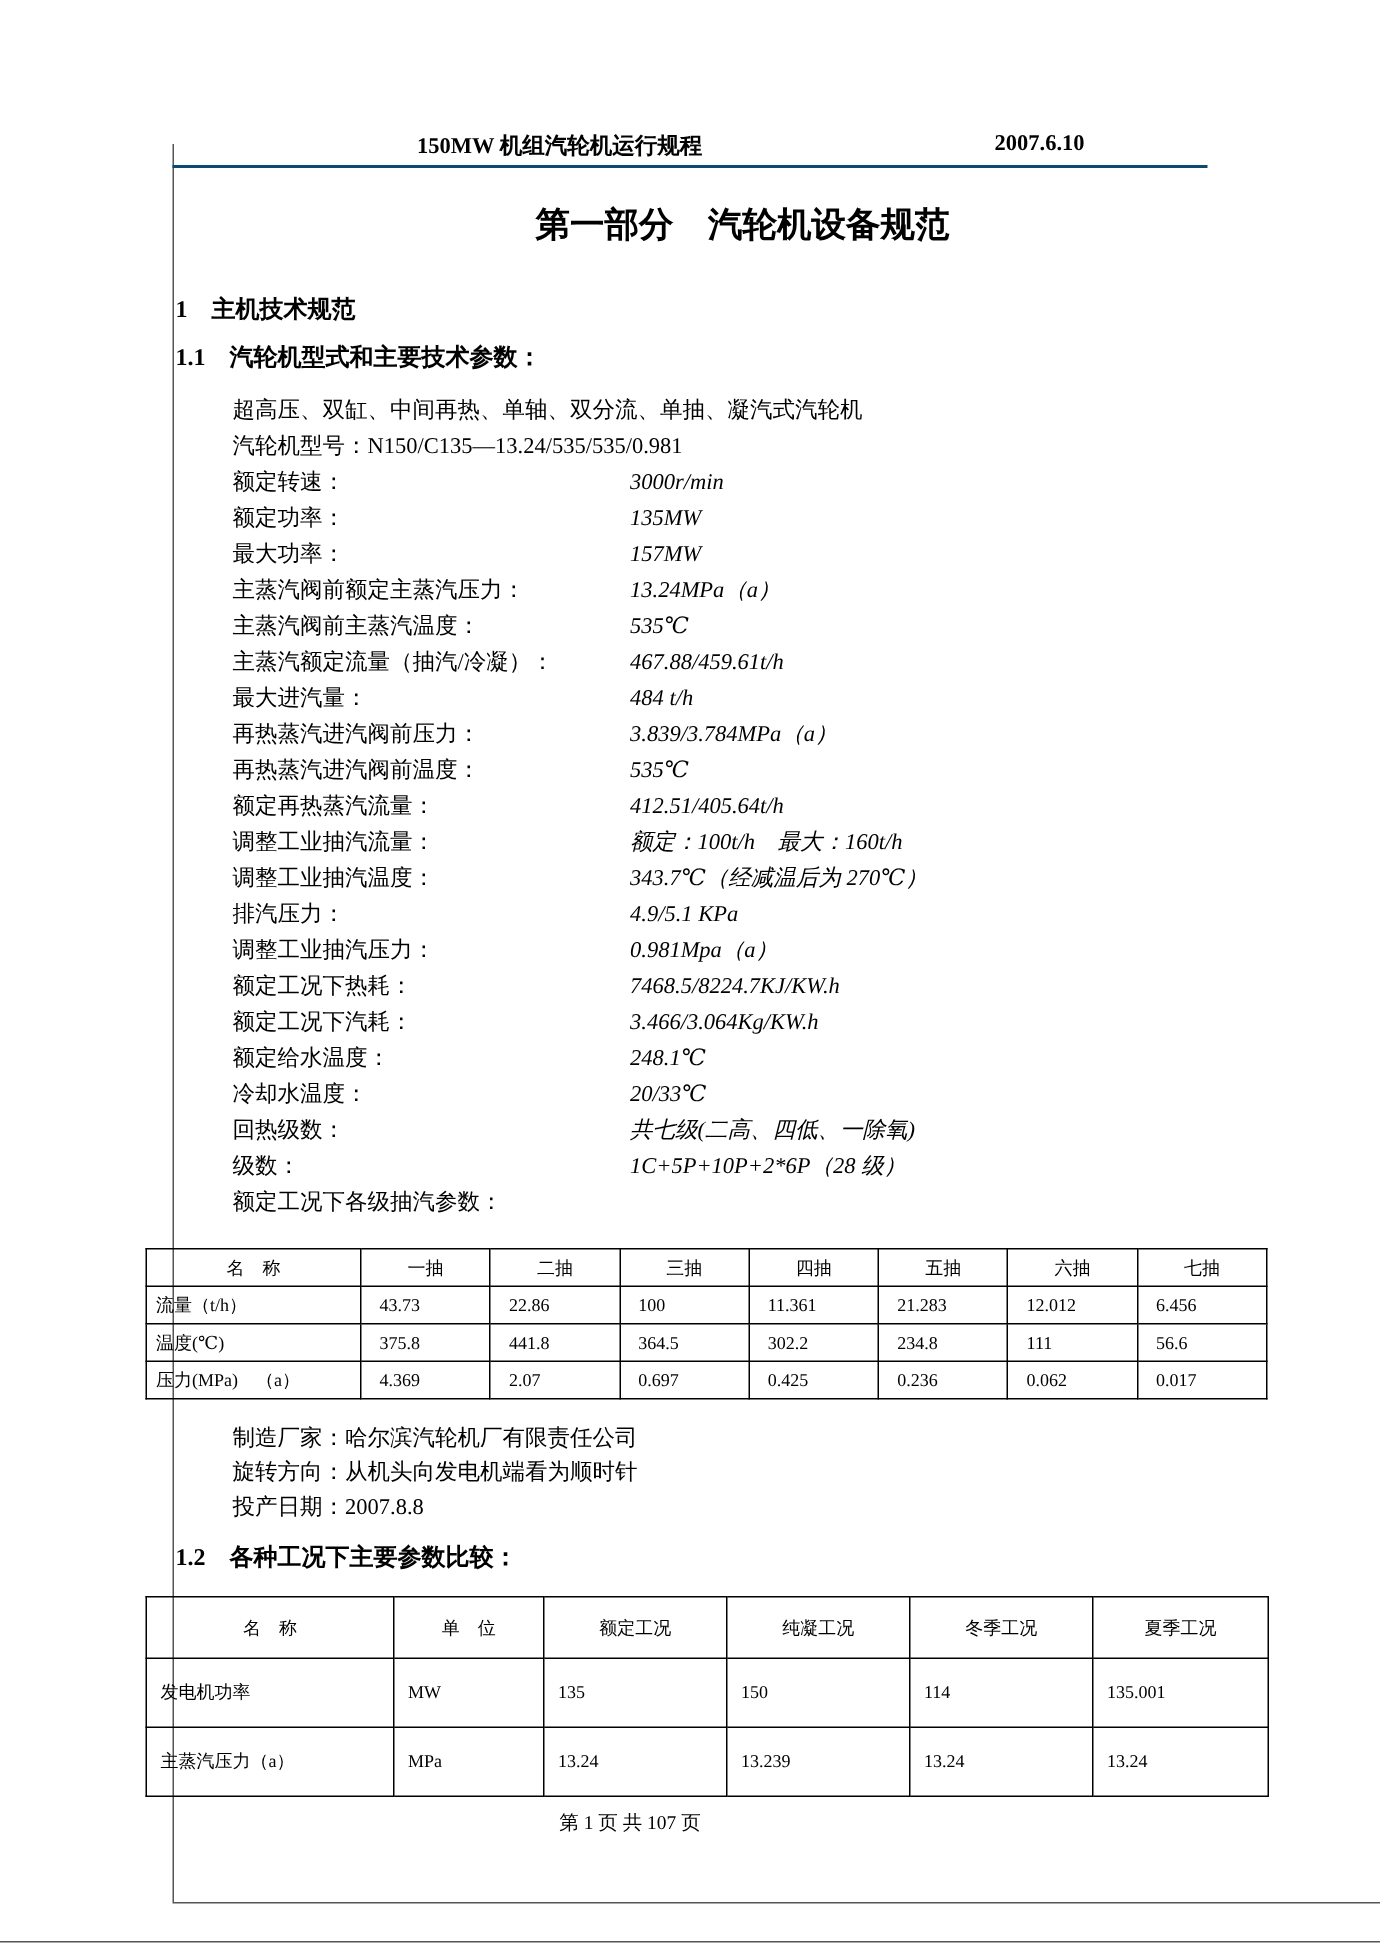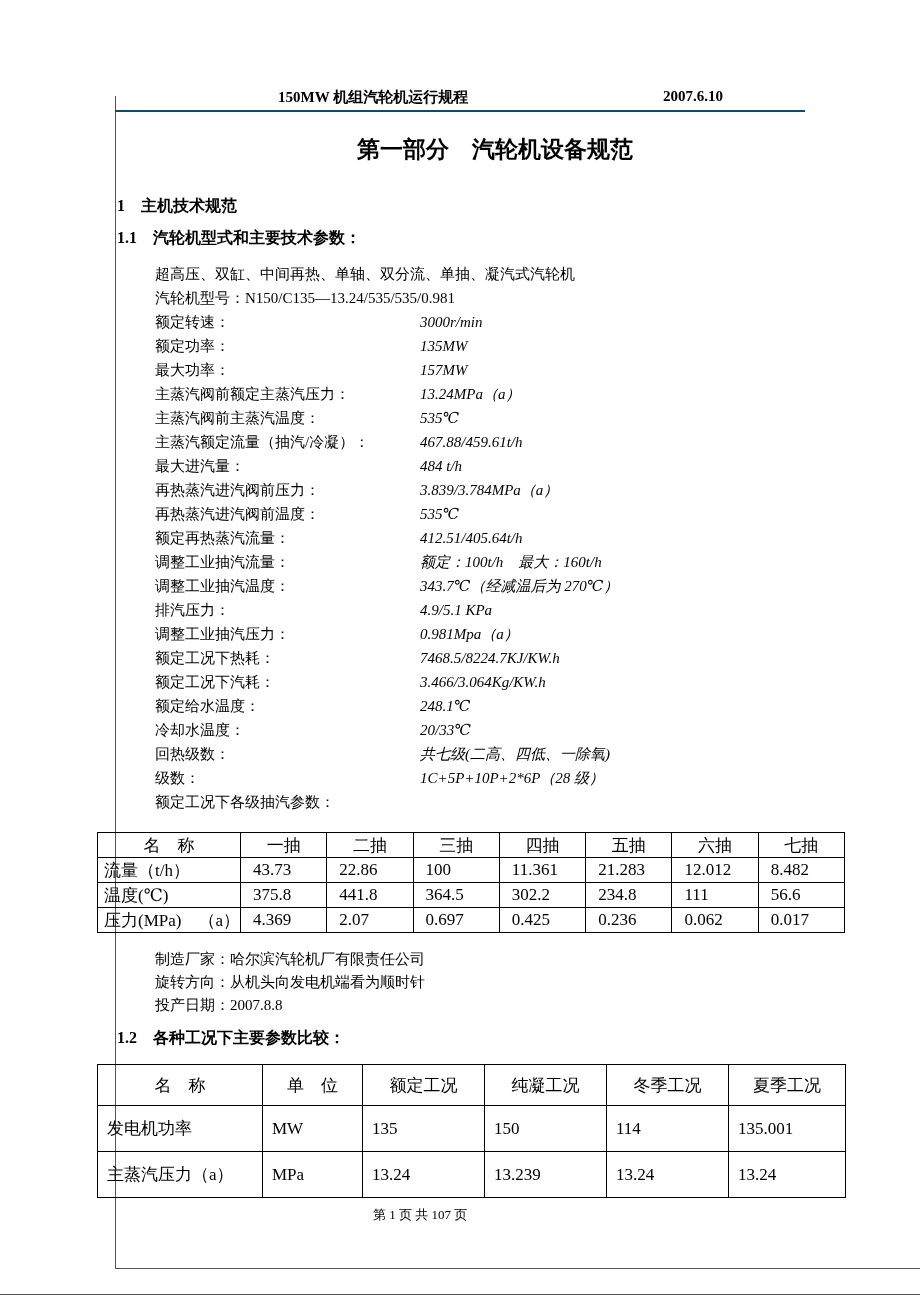--- a/index.html
+++ b/index.html
@@ -24,21 +24,21 @@
   .h-s1{position:absolute;top:196px;left:117px;font-size:16px;font-weight:bold;}
   .h-s11{position:absolute;top:228px;left:117px;font-size:16px;font-weight:bold;}
   .h-s12{position:absolute;top:1028px;left:117px;font-size:16px;font-weight:bold;}
 
   .lines{position:absolute;top:262px;left:155px;width:660px;font-size:15px;}
   .line{height:24px;line-height:24px;display:flex;white-space:nowrap;}
   .line.full{display:block;}
   .line .lbl{flex:0 0 265px;width:265px;}
   .line .val{flex:1;font-style:italic;}
 
-  table{border-collapse:collapse;table-layout:fixed;font-size:17px;}
+  table{border-collapse:collapse;table-layout:fixed;font-size:12px;}
   .t1{position:absolute;top:832px;left:97px;width:748px;}
   .t1 th,.t1 td{border:1px solid #000;height:24px;padding:0;overflow:hidden;white-space:nowrap;}
   .t1 th{font-weight:normal;text-align:center;}
   .t1 td.rowlabel{padding-left:6px;text-align:left;}
   .t1 td.cval{padding-left:12px;text-align:left;}
 
   .notes{position:absolute;top:948px;left:155px;font-size:15px;line-height:23px;}
 
   .t2{position:absolute;top:1064px;left:97px;width:748px;}
   .t2 th,.t2 td{border:1px solid #000;overflow:hidden;white-space:nowrap;}
@@ -177,21 +177,21 @@
         <th>七抽</th>
       </tr>
       <tr>
         <td class="rowlabel">流量（t/h）</td>
         <td class="cval">43.73</td>
         <td class="cval">22.86</td>
         <td class="cval">100</td>
         <td class="cval">11.361</td>
         <td class="cval">21.283</td>
         <td class="cval">12.012</td>
-        <td class="cval">8.482</td>
+        <td class="cval">6.456</td>
       </tr>
       <tr>
         <td class="rowlabel">温度(℃)</td>
         <td class="cval">375.8</td>
         <td class="cval">441.8</td>
         <td class="cval">364.5</td>
         <td class="cval">302.2</td>
         <td class="cval">234.8</td>
         <td class="cval">111</td>
         <td class="cval">56.6</td>

